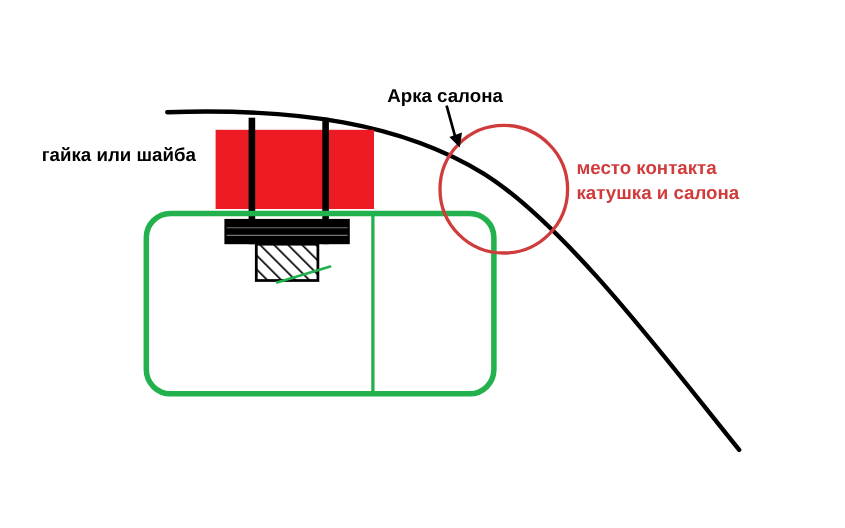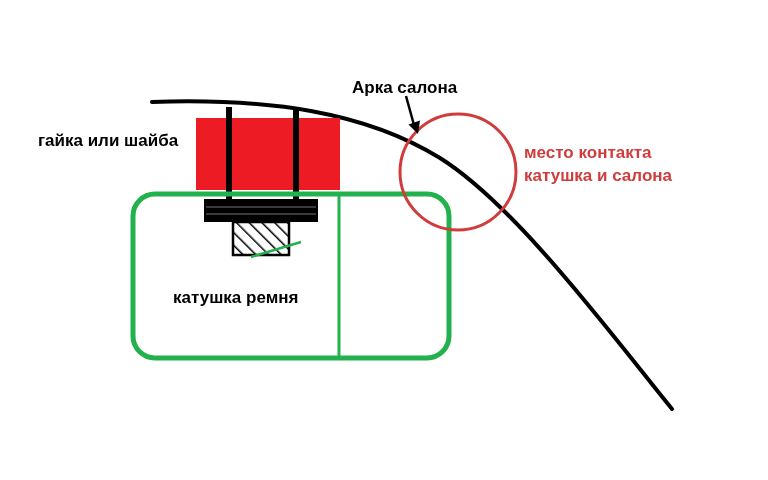--- a/index.html
+++ b/index.html
@@ -71,16 +71,15 @@
     <polygon points="418,134 408.5,124.5 420,120.5" fill="#000000"></polygon>
   </svg>
 
   <div class="label" style="left:352px; top:76px;">Арка салона</div>
 
   <div class="label" style="left:38px; top:129px;">гайка или шайба</div>
 
   <div class="label red-label" style="left:524px; top:141px;">место контакта
 катушка и салона</div>
 
-  <div class="label" style="left:173px; top:286px;">катушка ремня</div>
 
 
 </div>
 
 </body></html>

